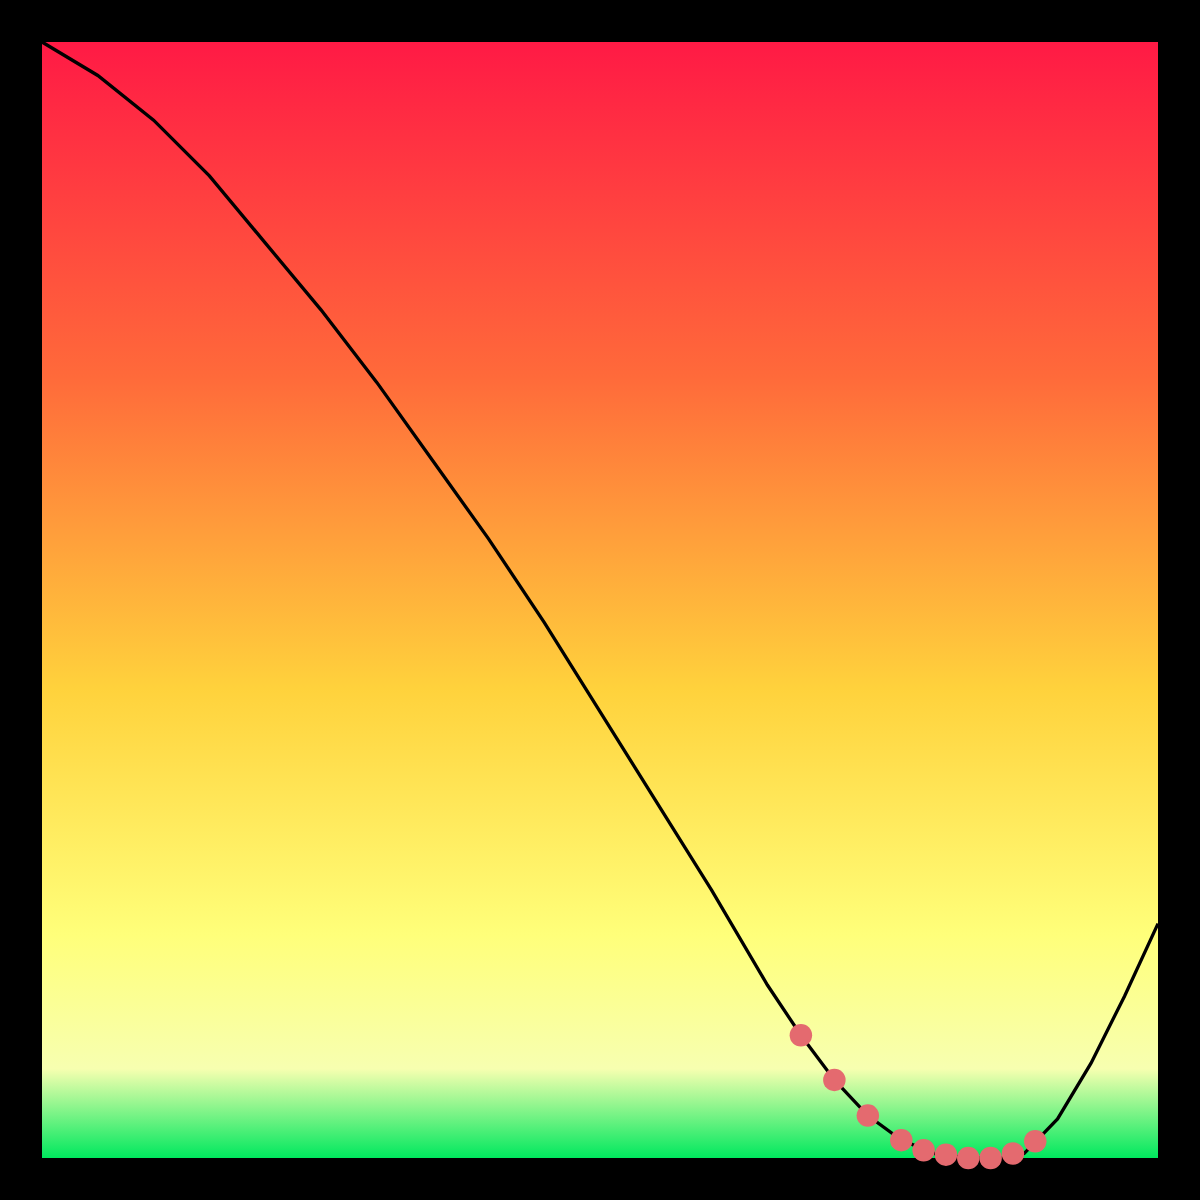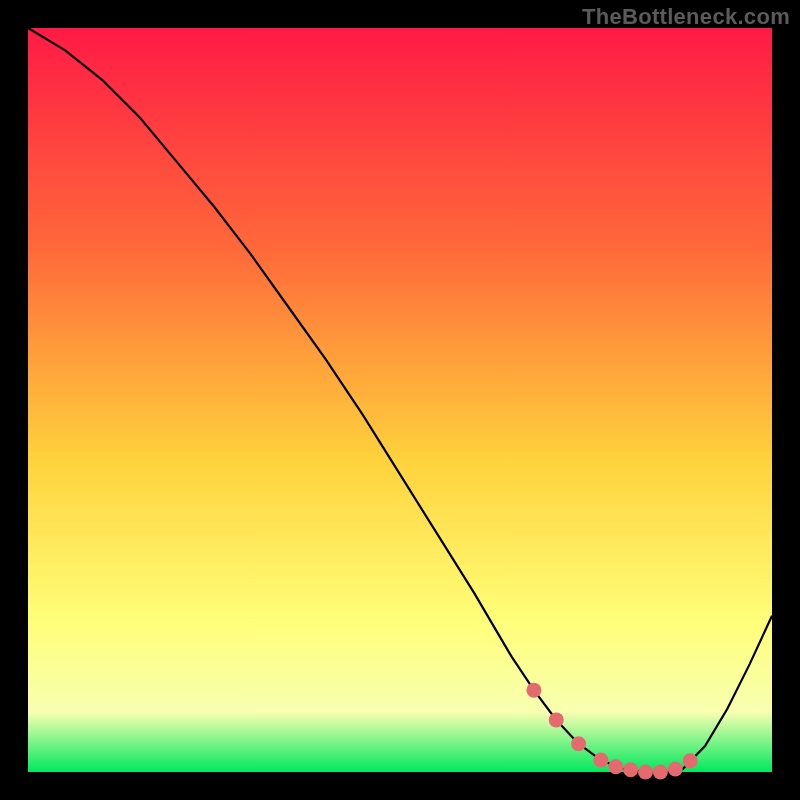--- a/index.html
+++ b/index.html
@@ -30,21 +30,20 @@
   svg {
     position: absolute;
     top: 0;
     left: 0;
   }
 </style>
 </head>
 <body>
 
 <div class="frame">
-  <div class="watermark">TheBottleneck.com</div>
 
   <svg id="chart-svg" width="800" height="800" viewBox="0 0 800 800">
     <defs>
       <linearGradient id="bgGrad" x1="0" y1="0" x2="0" y2="1">
         <stop id="g0" offset="0%" stop-color="#ff1a45"></stop>
         <stop id="g1" offset="30%" stop-color="#ff6a3a"></stop>
         <stop id="g2" offset="58%" stop-color="#ffd23c"></stop>
         <stop id="g3" offset="80%" stop-color="#ffff7a"></stop>
         <stop id="g4" offset="92%" stop-color="#f7ffb0"></stop>
         <stop id="g5" offset="100%" stop-color="#00e85e"></stop>

